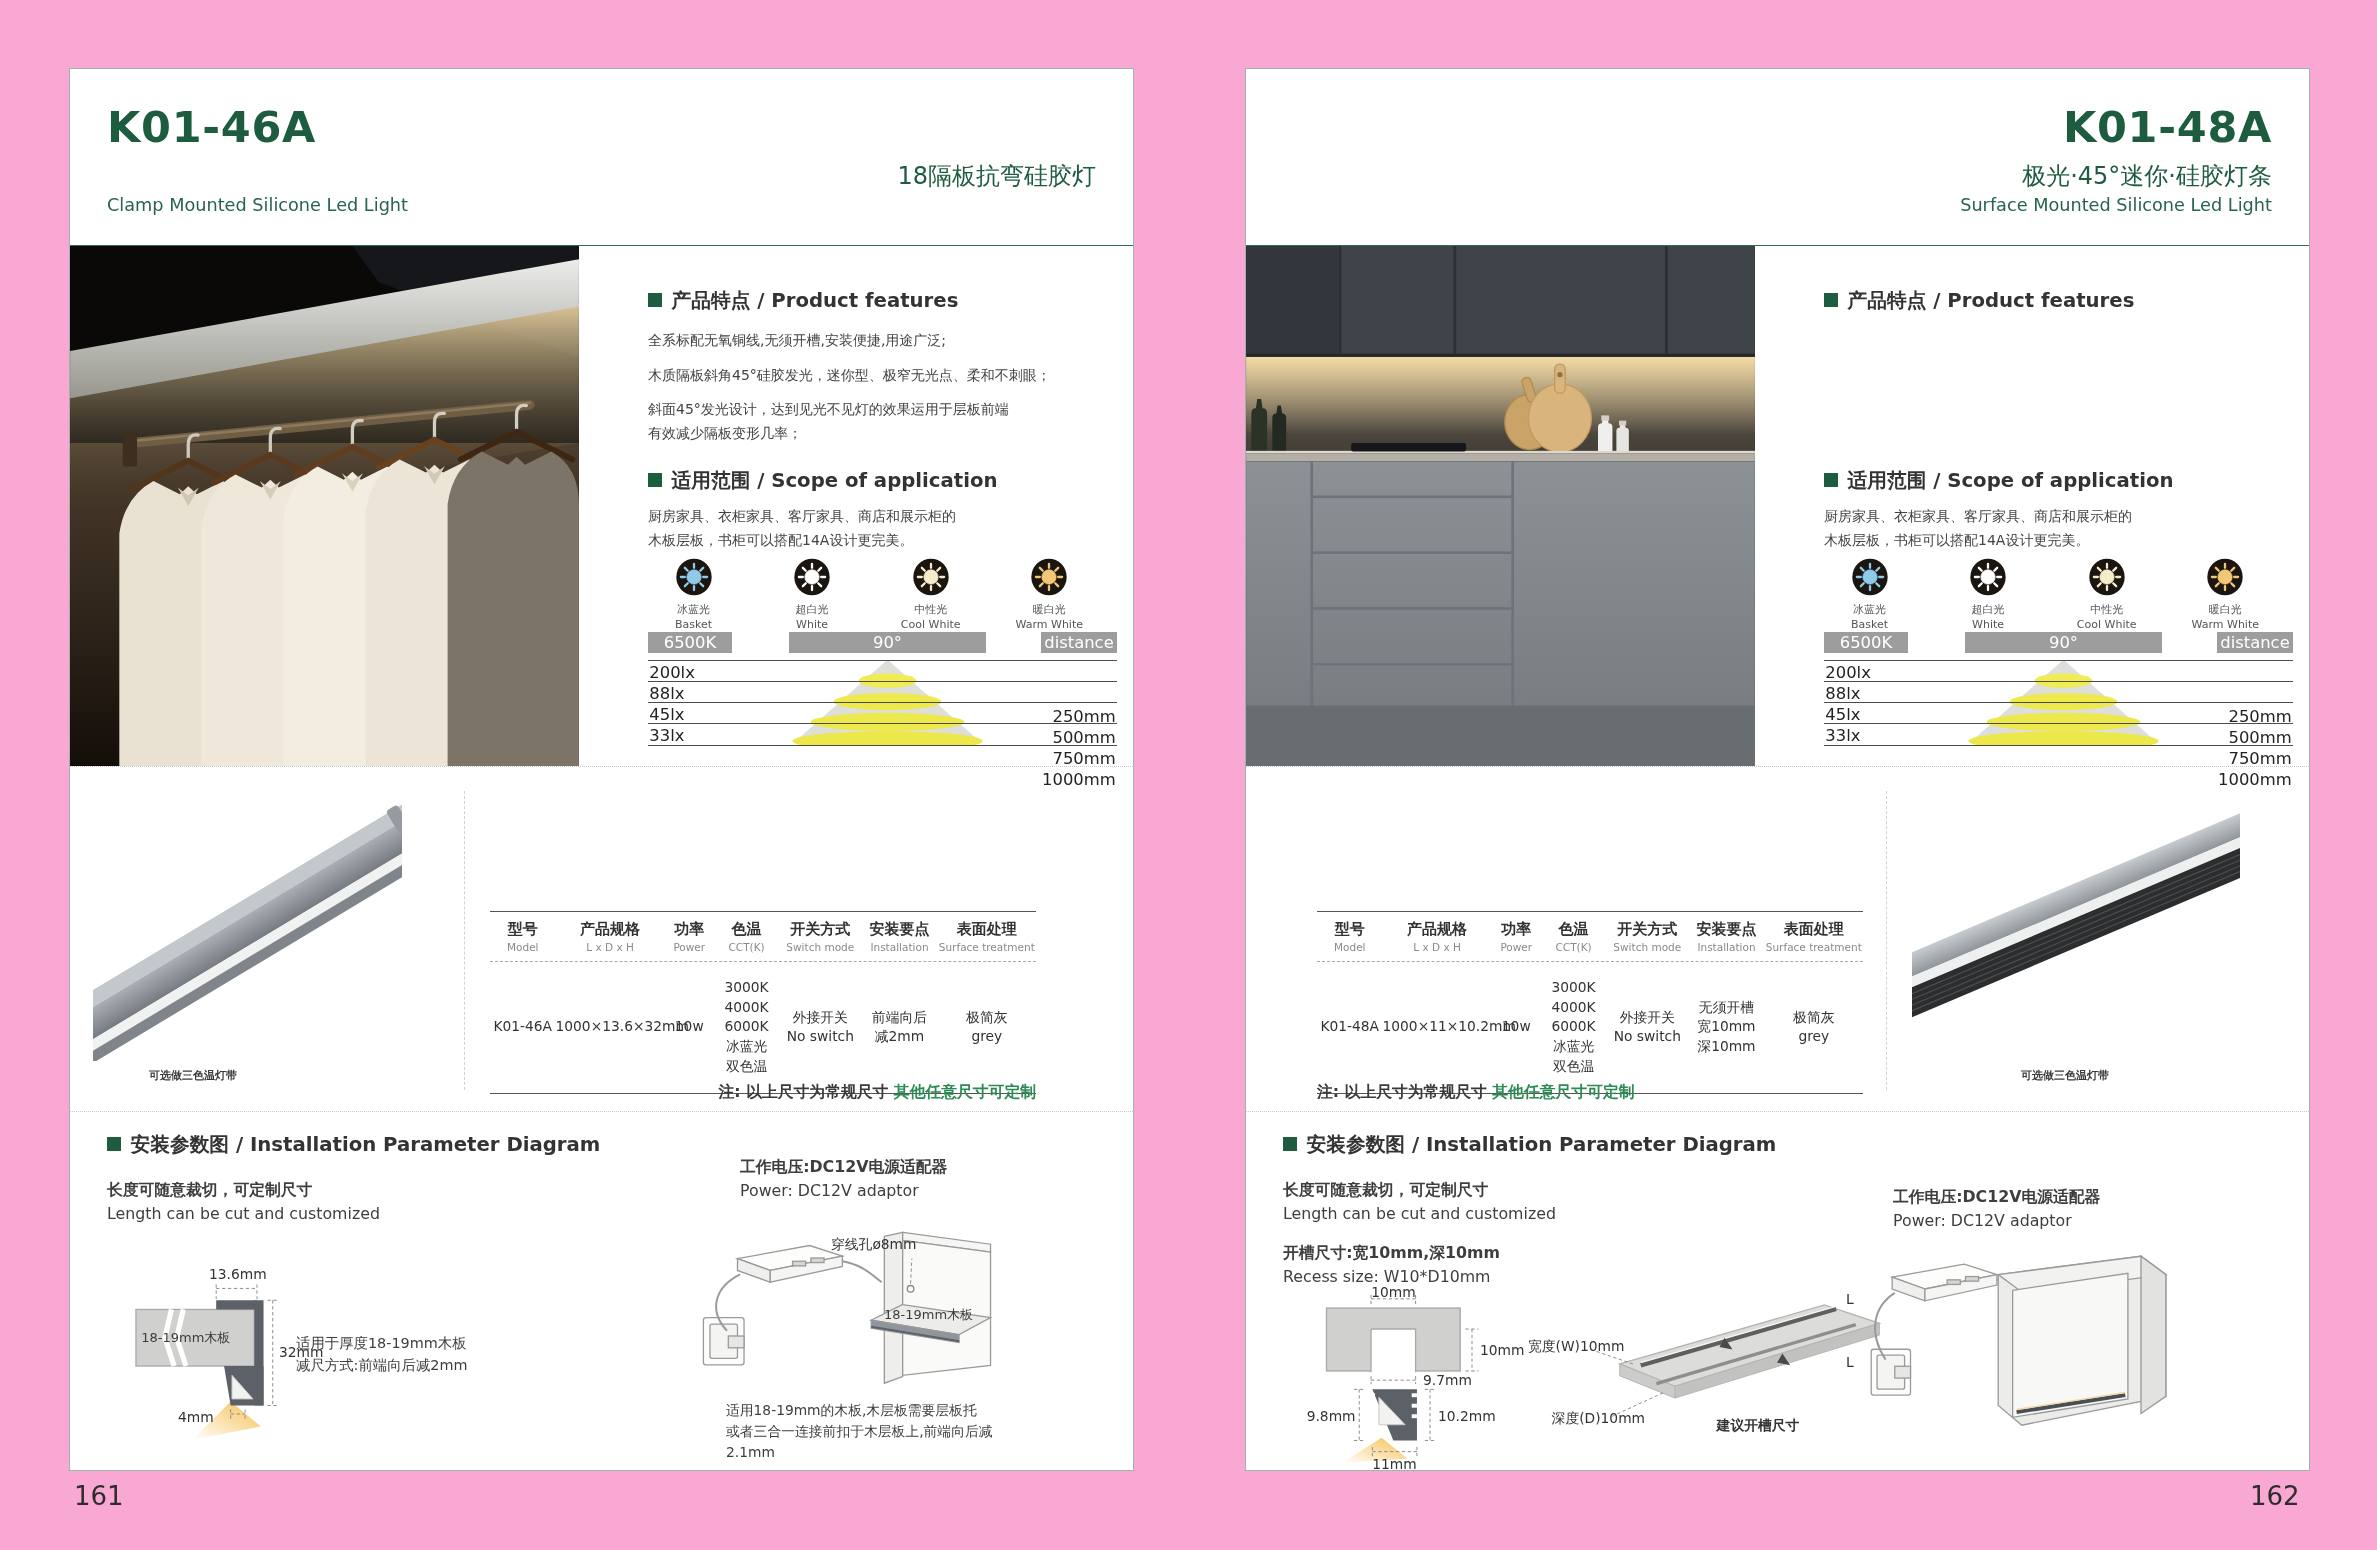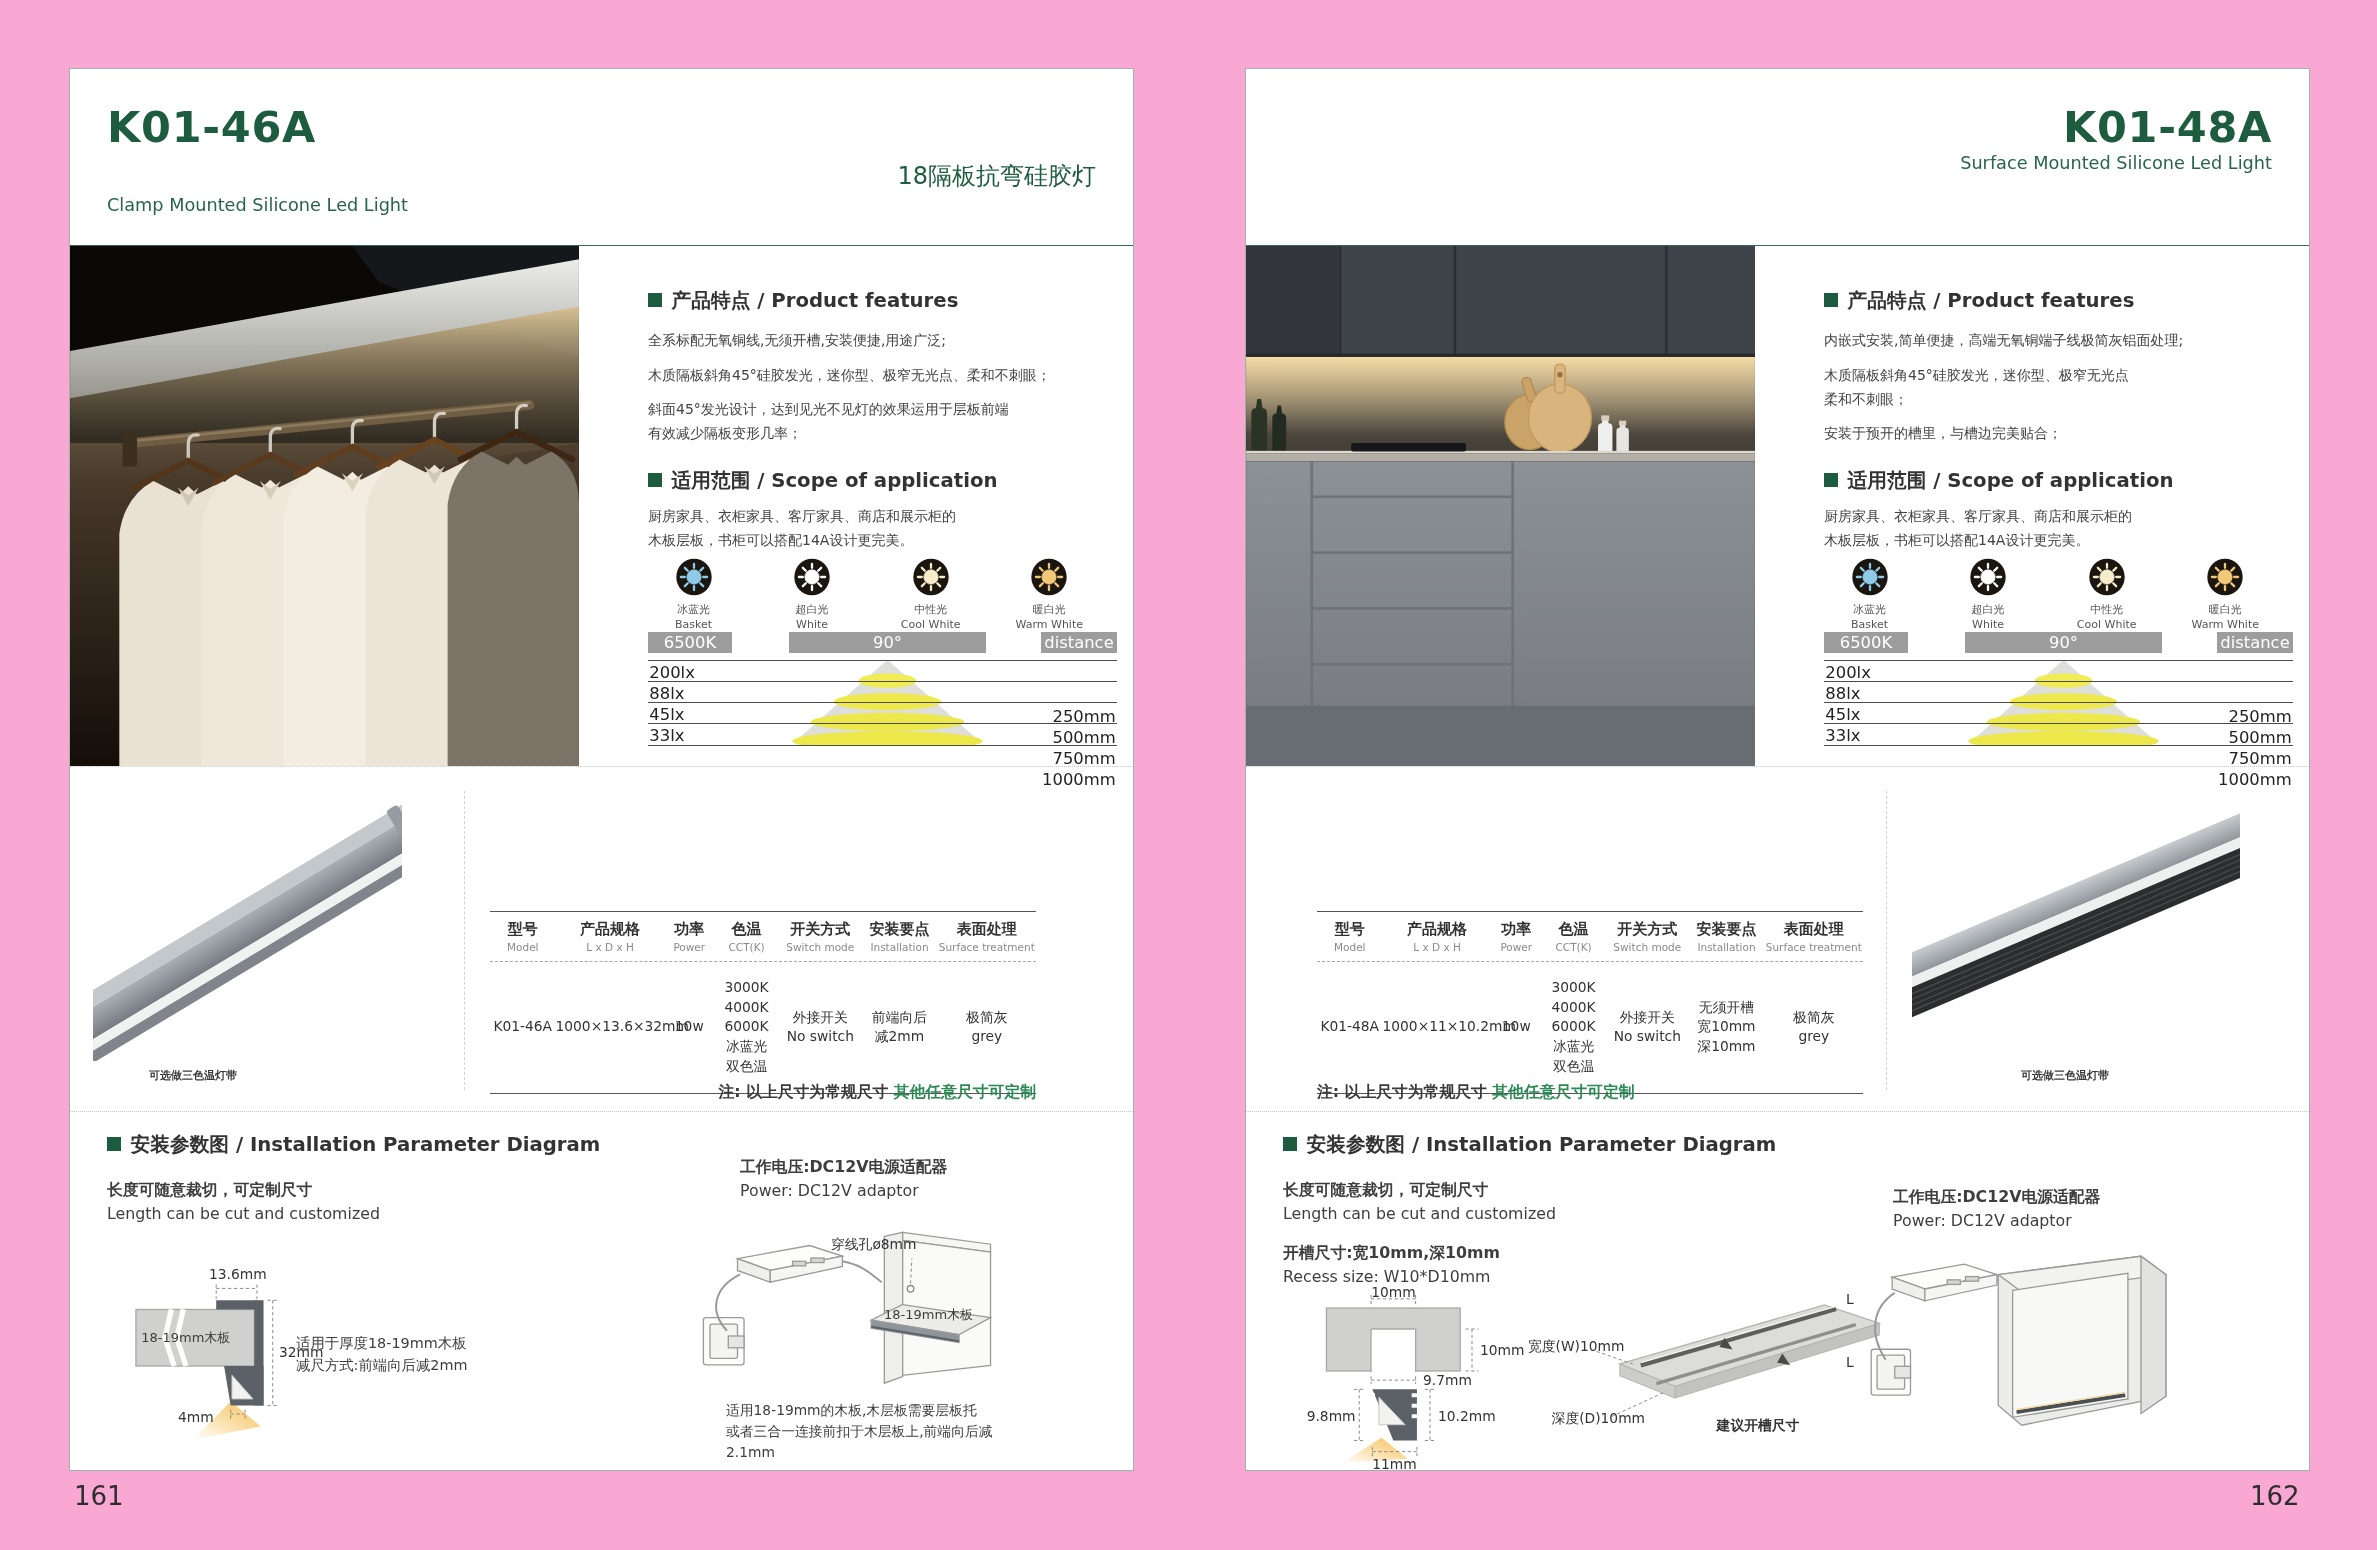--- a/index.html
+++ b/index.html
@@ -426,20 +426,21 @@
     </div>
     <div class="botnote">
         <span>适用18-19mm的木板,木层板需要层板托</span>
         <span>或者三合一连接前扣于木层板上,前端向后减2.1mm</span>
       </div>
   </div>
 
   <div class="page pr">
     <div class="hdr r">
       <div class="model">K01-48A</div>
+      <div class="subcn">极光·45°迷你·硅胶灯条</div>
       <div class="suben">Surface Mounted Silicone Led Light</div>
     </div>
     <div class="hrule"></div>
 
     <div class="photo">
       <svg width="509" height="520" viewBox="0 0 775 792">
         <defs>
           <linearGradient id="kglow" x1="0" y1="0" x2="0" y2="1">
               <stop offset="0" stop-color="#f6dda6"></stop>
               <stop offset="1" stop-color="#f6dda6" stop-opacity="0"></stop>
@@ -487,32 +488,20 @@
         <rect x="404" y="328" width="4" height="464" fill="#6e7379"></rect>
         <rect x="102" y="380" width="302" height="4" fill="#6e7379"></rect>
         <rect x="102" y="465" width="302" height="4" fill="#6e7379"></rect>
         <rect x="102" y="550" width="302" height="4" fill="#6e7379"></rect>
         <rect x="102" y="635" width="302" height="4" fill="#6e7379"></rect>
         <rect x="0" y="700" width="775" height="92" fill="#686d72"></rect>
       </svg>
     </div>
 
     <div class="sechead" style="top:218px"><span class="sq"></span><span>产品特点</span><span> / </span><span>Product features</span></div>
-    <div class="ftext" style="top:259px">
-      <p>
-          <span>内嵌式安装,简单便捷，高端无氧铜端子线极简灰铝面处理;</span>
-        </p>
-      <p>
-          <span>木质隔板斜角45°硅胶发光，迷你型、极窄无光点</span>
-          <span>柔和不刺眼；</span>
-        </p>
-      <p>
-          <span>安装于预开的槽里，与槽边完美贴合；</span>
-        </p>
-    </div>
 
     <div class="sechead" style="top:398px"><span class="sq"></span><span>适用范围</span><span> / </span><span>Scope of application</span></div>
     <div class="ftext" style="top:435px">
       <p>
           <span>厨房家具、衣柜家具、客厅家具、商店和展示柜的</span>
           <span>木板层板，书柜可以搭配14A设计更完美。</span>
         </p>
     </div>
 
     <div class="modes">

